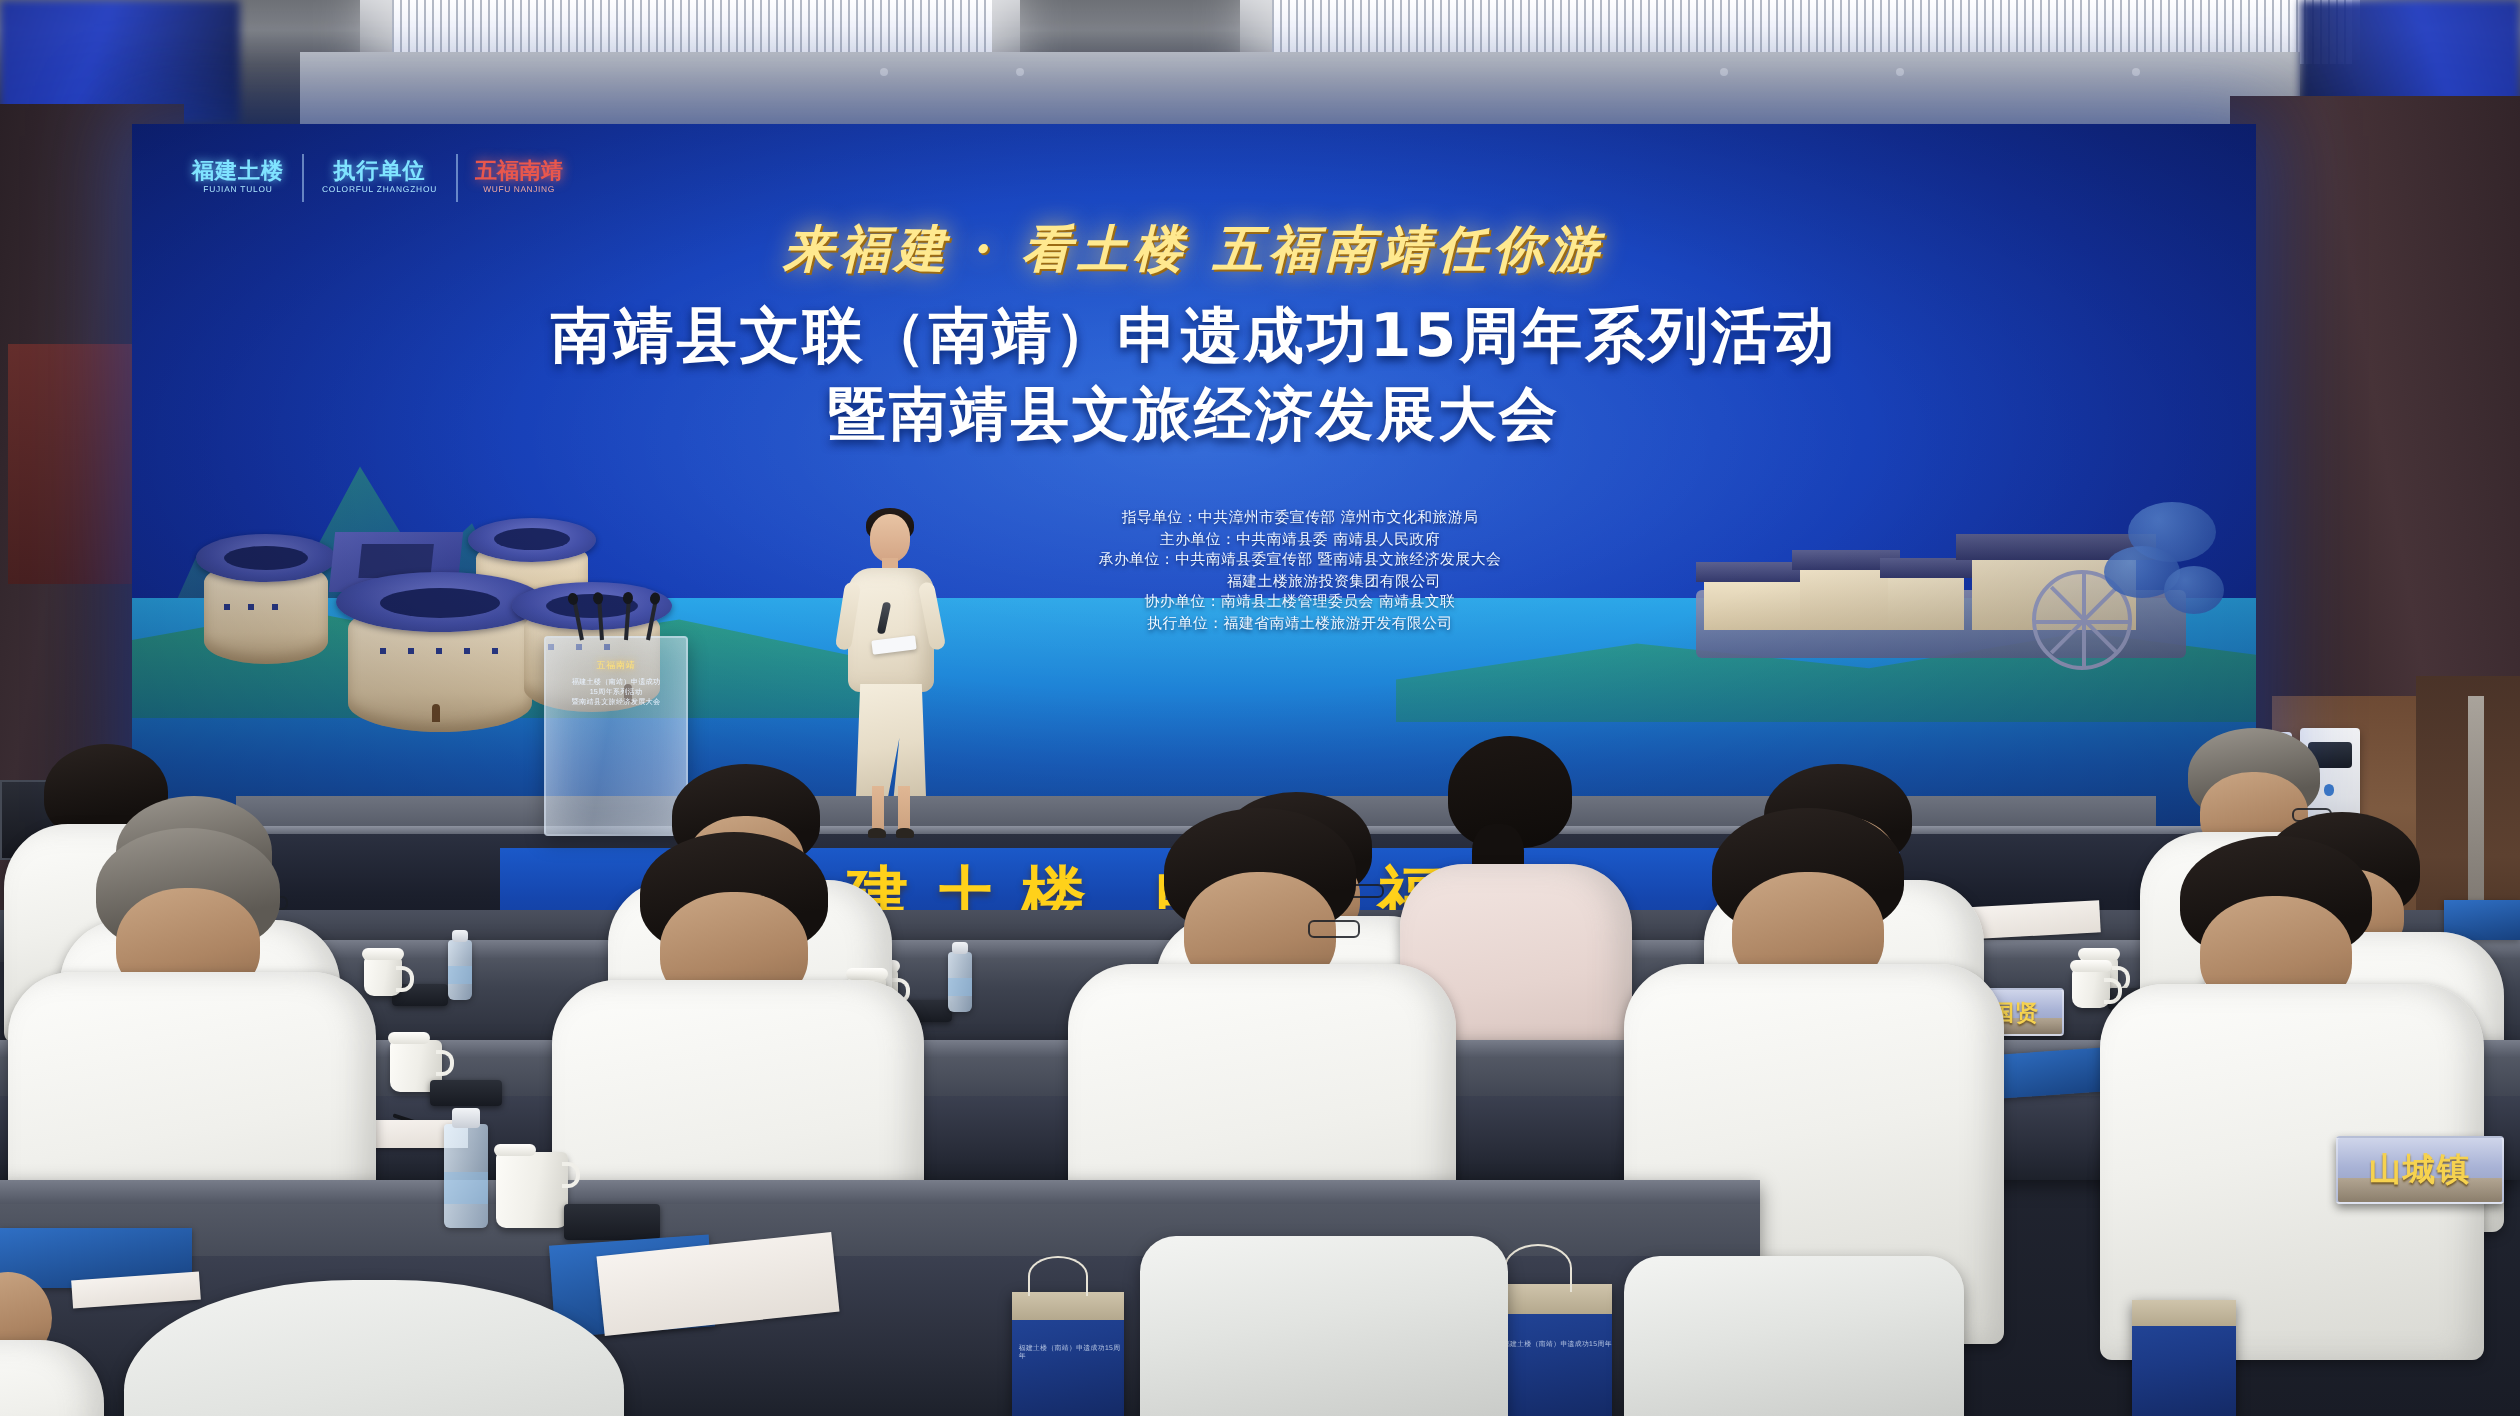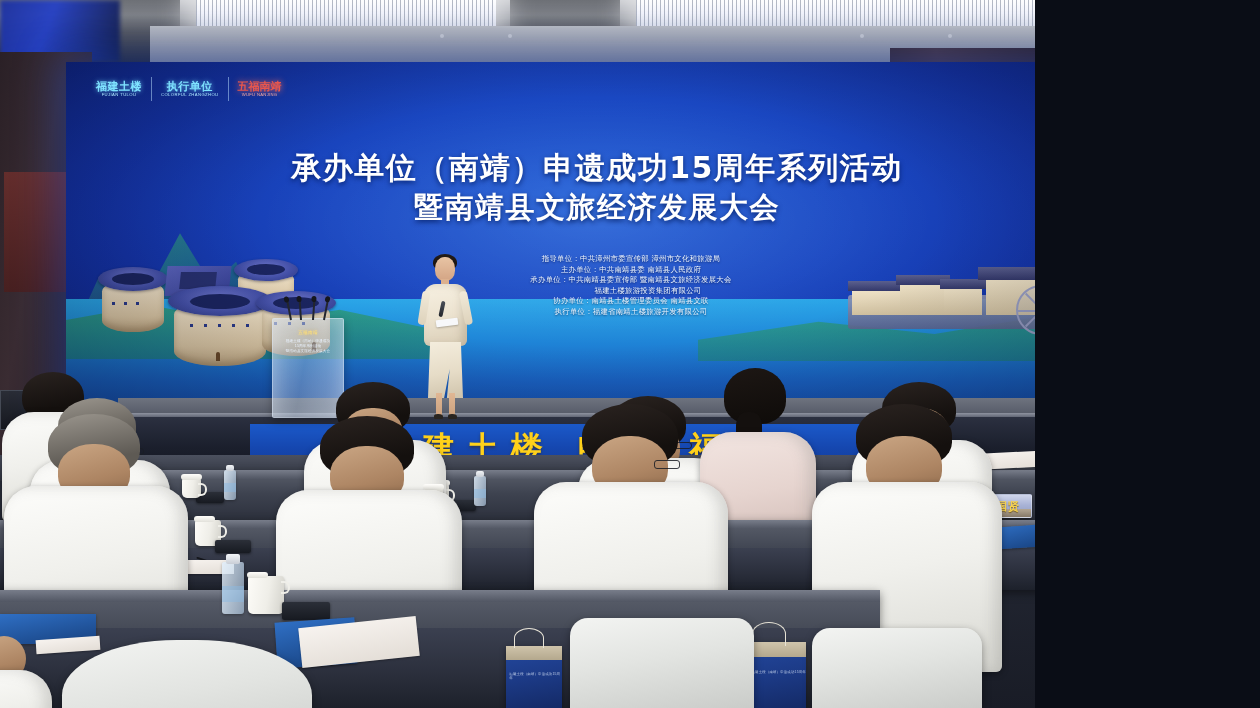--- a/index.html
+++ b/index.html
@@ -1,19 +1,19 @@
 <!DOCTYPE html>
 <html><head>
 <meta charset="utf-8">
 <style>
   * { margin:0; padding:0; box-sizing:border-box; }
   html,body { width:1260px; height:708px; overflow:hidden; background:#0a0d16; }
   body { font-family:"Liberation Sans", sans-serif; }
 
-  #scene { position:relative; width:1035px; height:708px; overflow:hidden; background:#10131d; }
+  #scene { position:relative; width:1260px; height:708px; overflow:hidden; background:#10131d; }
 
   
   .ceiling { position:absolute; left:0; top:0; width:1260px; height:62px;
     background:linear-gradient(180deg,#6d7076 0%,#7e8187 24%,#55575d 52%,#3a3c43 78%,#24262d 100%); }
   .ceil-recess { position:absolute; top:0; height:30px;
     background:linear-gradient(180deg,#c9cbd0 0%,#9fa2a8 60%,#75777d 100%); }
   .chandelier { position:absolute; top:-2px; height:34px; overflow:hidden;
     background:linear-gradient(180deg,#ffffff 0%,#f2f4fb 45%,#d6dae6 100%);
     box-shadow:0 0 28px 10px rgba(255,255,255,.55); }
   .chandelier::after { content:""; position:absolute; inset:0;
@@ -60,21 +60,21 @@
     font-family:"DejaVu Serif", serif; font-size:25px; font-weight:bold; font-style:italic;
     color:#ffe98f; letter-spacing:3px;
     text-shadow:1px 1px 0 #9c6b12, 0 0 12px rgba(255,215,100,.7); }
   .title1 { position:absolute; left:0; right:0; top:86px; text-align:center;
     font-family:"DejaVu Sans", sans-serif; font-size:30px; font-weight:bold;
     color:#ffffff; letter-spacing:1.5px; text-shadow:0 2px 5px rgba(0,25,90,.85); }
   .title2 { position:absolute; left:0; right:0; top:126px; text-align:center;
     font-family:"DejaVu Sans", sans-serif; font-size:29px; font-weight:bold;
     color:#ffffff; letter-spacing:1.5px; text-shadow:0 2px 5px rgba(0,25,90,.85); }
 
-  .orgs { position:absolute; left:415px; top:192px; width:300px;
+  .orgs { position:absolute; left:434px; top:192px; width:300px;
     font-family:"DejaVu Sans", sans-serif; font-size:7.4px; line-height:10.6px;
     color:#f0f7ff; letter-spacing:.25px; text-align:center; text-shadow:0 1px 2px rgba(0,20,70,.7); }
   .orgs .ln { white-space:nowrap; }
   .orgs .ind { padding-left:34px; }
 
   .sig { position:absolute; left:0; right:0; top:275px; text-align:center;
     font-family:"DejaVu Serif", serif; font-style:italic; font-size:12px; font-weight:bold;
     color:#eaf4ff; letter-spacing:2px; text-shadow:0 0 6px rgba(170,215,255,.8); }
   .sigdate { position:absolute; left:0; right:0; top:292px; text-align:center;
     font-family:"DejaVu Sans", sans-serif; font-size:8px; color:#bfe0ff; letter-spacing:1.2px; }
@@ -368,21 +368,22 @@
         <div class="logo-main">执行单位</div>
         <div class="logo-sub">COLORFUL ZHANGZHOU</div>
       </div>
       <div class="logo-div"></div>
       <div class="logo-box">
         <div class="logo-red">五福南靖</div>
         <div class="logo-red-sub">WUFU NANJING</div>
       </div>
     </div>
 
-    <div class="title1">承办单位（南靖）申遗成功15周年系列活动</div>
+    <div class="headline">来福建 · 看土楼   五福南靖任你游</div>
+    <div class="title1">南靖县文联（南靖）申遗成功15周年系列活动</div>
     <div class="title2">暨南靖县文旅经济发展大会</div>
 
     <div class="orgs">
       <div class="ln">指导单位：中共漳州市委宣传部  漳州市文化和旅游局</div>
       <div class="ln">主办单位：中共南靖县委  南靖县人民政府</div>
       <div class="ln">承办单位：中共南靖县委宣传部  暨南靖县文旅经济发展大会</div>
       <div class="ln ind">福建土楼旅游投资集团有限公司</div>
       <div class="ln">协办单位：南靖县土楼管理委员会  南靖县文联</div>
       <div class="ln">执行单位：福建省南靖土楼旅游开发有限公司</div>
     </div>

